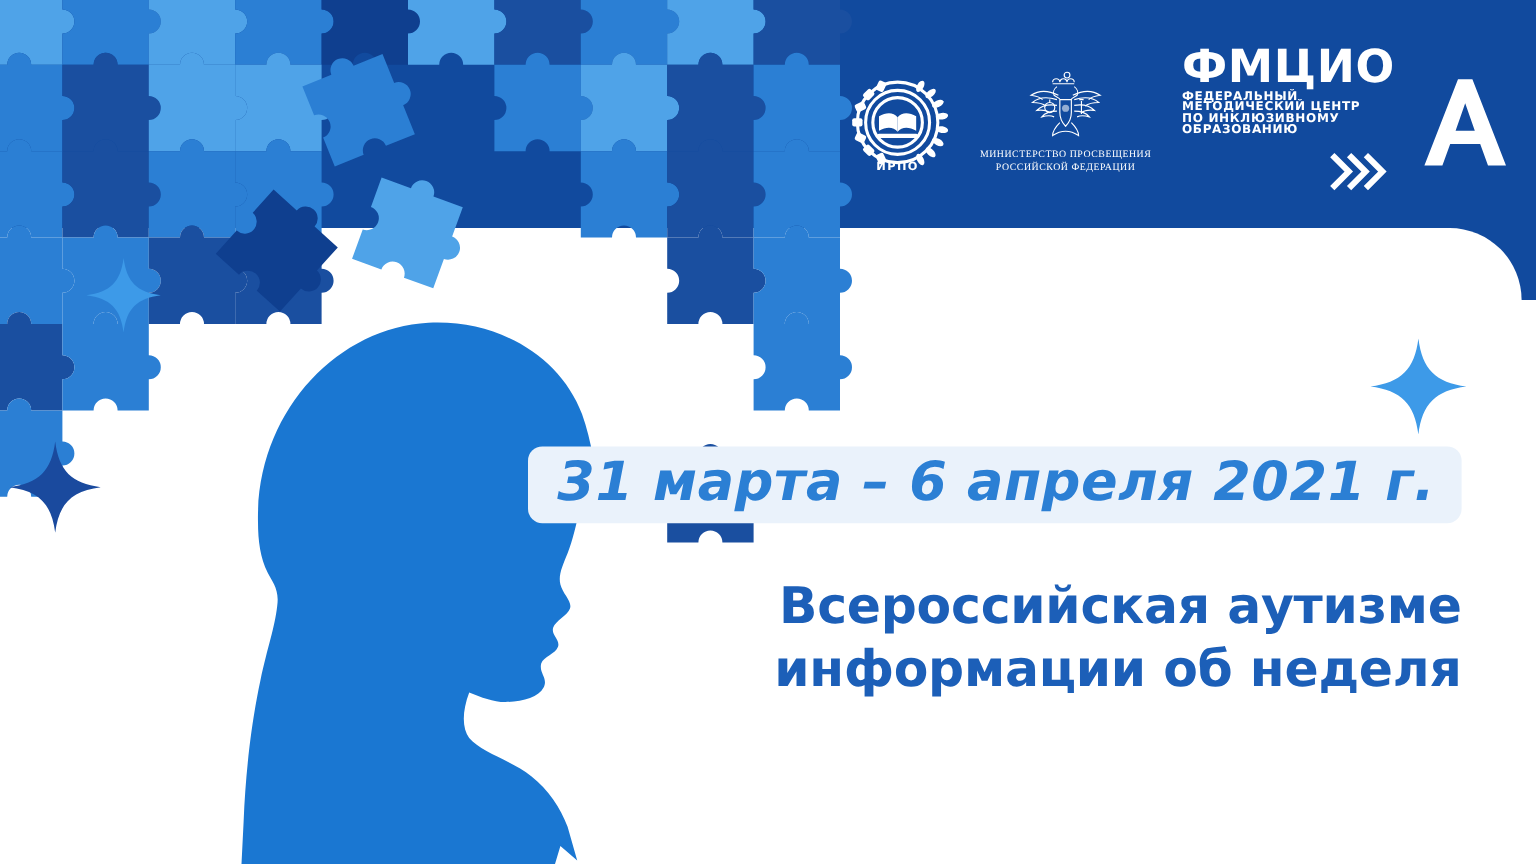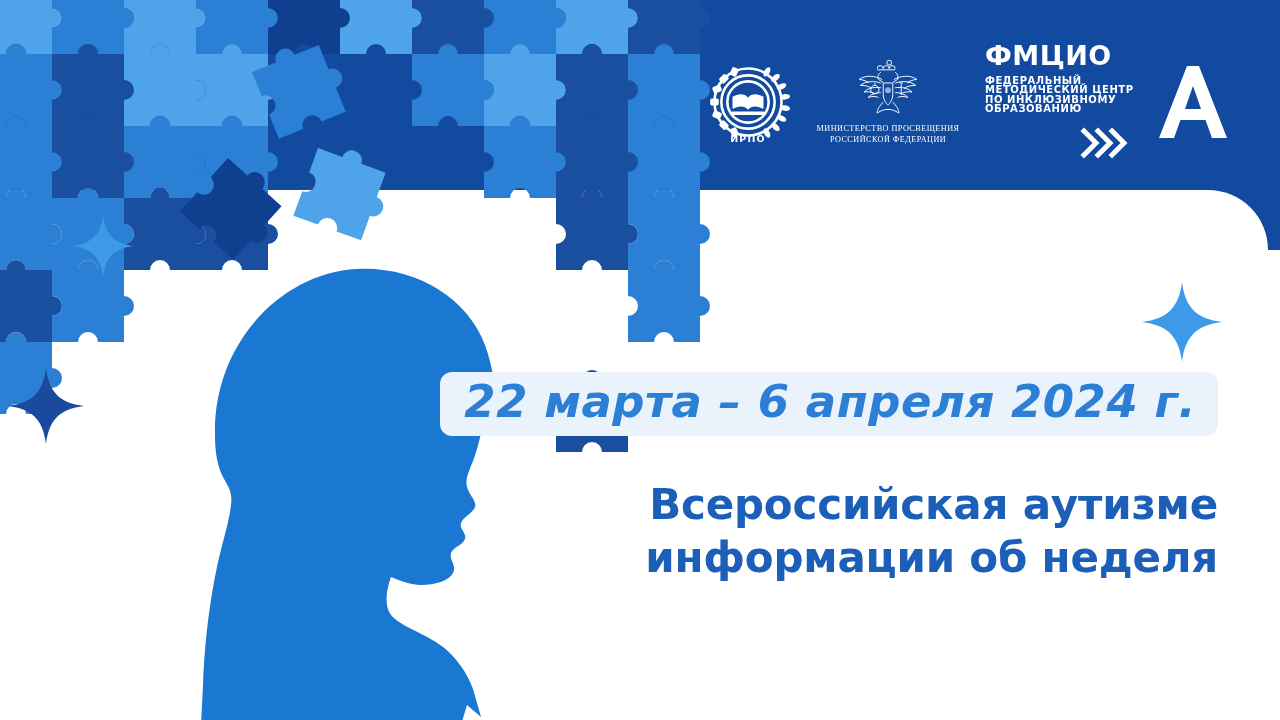--- a/index.html
+++ b/index.html
@@ -52,21 +52,21 @@
     color:#ffffff;font-size:8.2px;line-height:11px;text-align:center;
     letter-spacing:.45px;font-family:"Liberation Serif",serif;white-space:pre-line;
     margin-top:4px;
   }
 
   .logo-irpo{width:86px;height:86px;}
 
   .logo-fmcio{display:flex;align-items:center;gap:10px;}
   .fm-text{display:flex;flex-direction:column;justify-content:center;}
   .fm-main{
-    color:#ffffff;font-size:27px;font-weight:bold;letter-spacing:.5px;line-height:33px;
+    color:#ffffff;font-size:38px;font-weight:bold;letter-spacing:.5px;line-height:33px;
     font-family:"DejaVu Sans",sans-serif;
   }
   .fm-sub{
     color:#ffffff;font-size:10px;line-height:9.4px;font-weight:bold;letter-spacing:.55px;
     white-space:pre-line;margin-top:4px;font-family:"DejaVu Sans",sans-serif;
   }
   .fm-chevrons{width:56px;height:40px;align-self:flex-end;margin-bottom:2px;}
 
   .logo-a{width:74px;height:80px;}
 
@@ -327,21 +327,21 @@
     <div class="logo">
       <svg class="logo-a" viewBox="0 0 74 80" xmlns="http://www.w3.org/2000/svg">
         <path fill="#ffffff" d="
           M31 4 h12 l28 72 h-15 l-6.5 -18 h-25 l-6.5 18 h-15 Z
           M37 24 l-8 23 h16 Z"></path>
       </svg>
     </div>
   </div>
 
   <div class="date-pill">
-    <div class="date-text">22 марта – 6 апреля 2024 г.</div>
+    <div class="date-text">31 марта – 6 апреля 2021 г.</div>
   </div>
 
   <div class="headline">
     <div class="headline-line">Всероссийская аутизме</div>
     <div class="headline-line">информации об неделя</div>
   </div>
 
 </div>
 
 </body></html>

